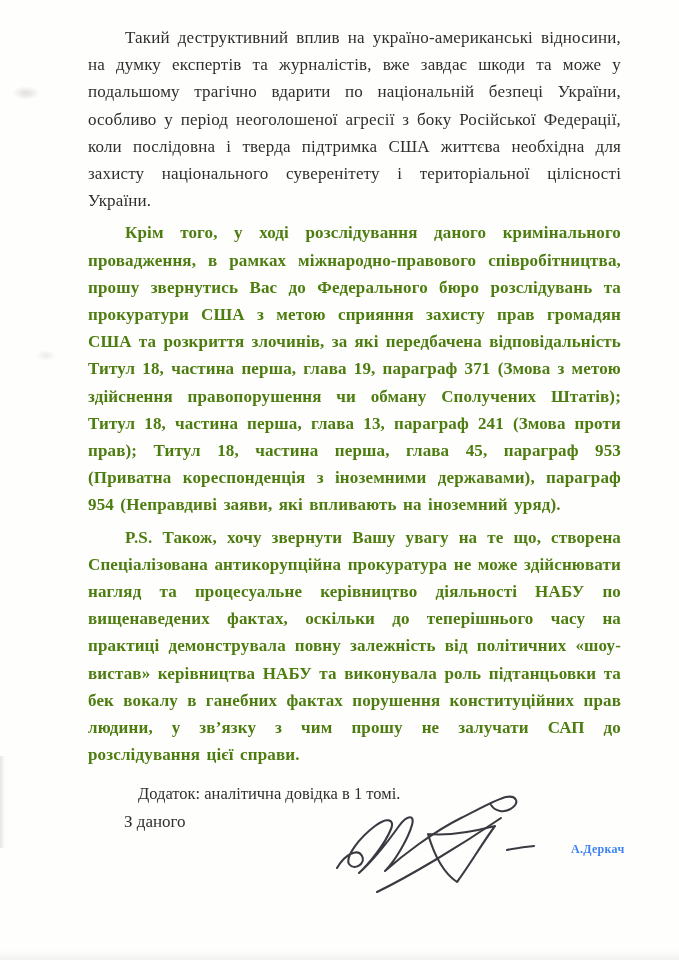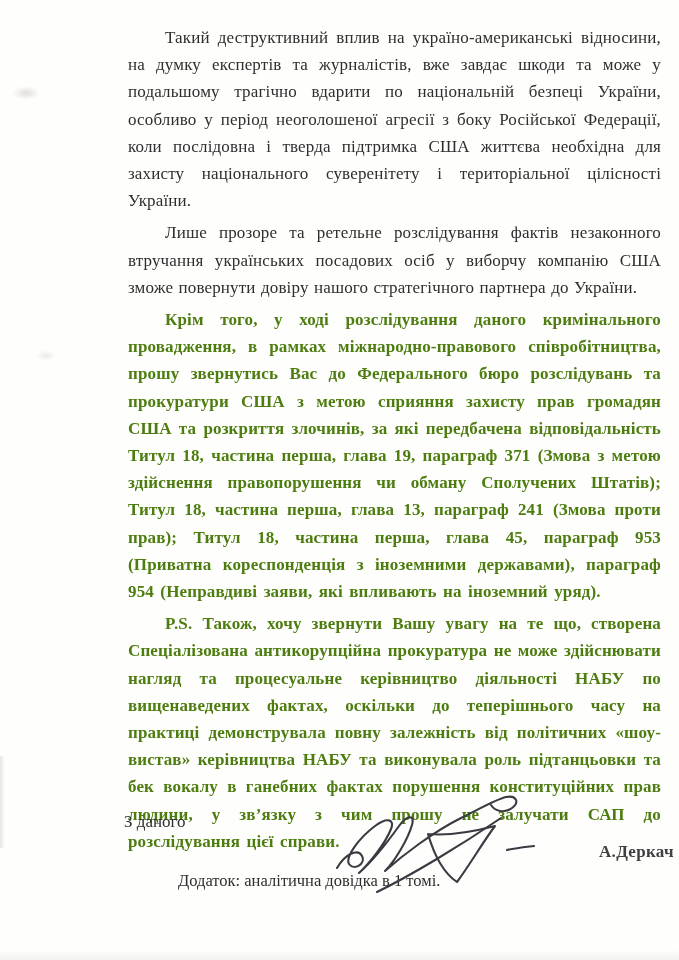--- a/index.html
+++ b/index.html
@@ -14,21 +14,20 @@
     background: #fefefd;
     overflow: hidden;
     font-family: "Liberation Serif", "DejaVu Serif", serif;
     color: #2e2e2e;
   }
   .text-block {
     position: absolute;
     left: 88px;
     top: 24px;
     width: 533px;
-    margin-left: 40px;
   }
   p.para {
     margin: 0 0 5px 0;
     text-indent: 37px;
     font-size: 17px;
     line-height: 27.2px;
     text-align: justify;
     letter-spacing: 0.15px;
     word-spacing: 1px;
   }
@@ -48,25 +47,24 @@
     position: absolute;
     left: 124px;
     top: 812px;
     font-size: 17px;
     color: #2e2e2e;
   }
   .signatory {
     position: absolute;
     left: 571px;
     top: 842px;
-    font-size: 17px;
+    font-size: 12px;
     font-weight: bold;
-    color: #404040;
+    color: #3b82f6;
     letter-spacing: 0.3px;
-    margin-left: 28px;
   }
   .signature-svg {
     position: absolute;
     left: 325px;
     top: 776px;
     width: 230px;
     height: 130px;
   }
   .signature-svg path {
     fill: none;
@@ -107,21 +105,20 @@
 
 <div class="page">
 
   <div class="smudge smudge-1"></div>
   <div class="smudge smudge-2"></div>
   <div class="edge-strip"></div>
   <div class="bottom-shade"></div>
 
   <div class="text-block">
     <p class="para">Такий деструктивний вплив на україно-американські відносини, на думку експертів та журналістів, вже завдає шкоди та може у подальшому трагічно вдарити по національній безпеці України, особливо у період неоголошеної агресії з боку Російської Федерації, коли послідовна і тверда підтримка США життєва необхідна для захисту національного суверенітету і територіальної цілісності України.</p>
-    <p class="para">Лише прозоре та ретельне розслідування фактів незаконного втручання українських посадових осіб у виборчу компанію США зможе повернути довіру нашого стратегічного партнера до України.</p>
     <p class="para bold">Крім того, у ході розслідування даного кримінального провадження, в рамках міжнародно-правового співробітництва, прошу звернутись Вас до Федерального бюро розслідувань та прокуратури США з метою сприяння захисту прав громадян США та розкриття злочинів, за які передбачена відповідальність Титул 18, частина перша, глава 19, параграф 371 (Змова з метою здійснення правопорушення чи обману Сполучених Штатів); Титул 18, частина перша, глава 13, параграф 241 (Змова проти прав); Титул 18, частина перша, глава 45, параграф 953 (Приватна кореспонденція з іноземними державами), параграф 954 (Неправдиві заяви, які впливають на іноземний уряд).</p>
     <p class="para bold">P.S. Також, хочу звернути Вашу увагу на те що, створена Спеціалізована антикорупційна прокуратура не може здійснювати нагляд та процесуальне керівництво діяльності НАБУ по вищенаведених фактах, оскільки до теперішнього часу на практиці демонструвала повну залежність від політичних «шоу-вистав» керівництва НАБУ та виконувала роль підтанцьовки та бек вокалу в ганебних фактах порушення конституційних прав людини, у зв’язку з чим прошу не залучати САП до розслідування цієї справи.</p>
     <p class="attachment">Додаток: аналітична довідка в 1 томі.</p>
   </div>
 
   <div class="salutation">З даного</div>
 
   <svg class="signature-svg" viewBox="0 0 230 130" xmlns="http://www.w3.org/2000/svg" aria-hidden="true">
     <path d="M 12,92
              C 20,78 33,72 37,80

